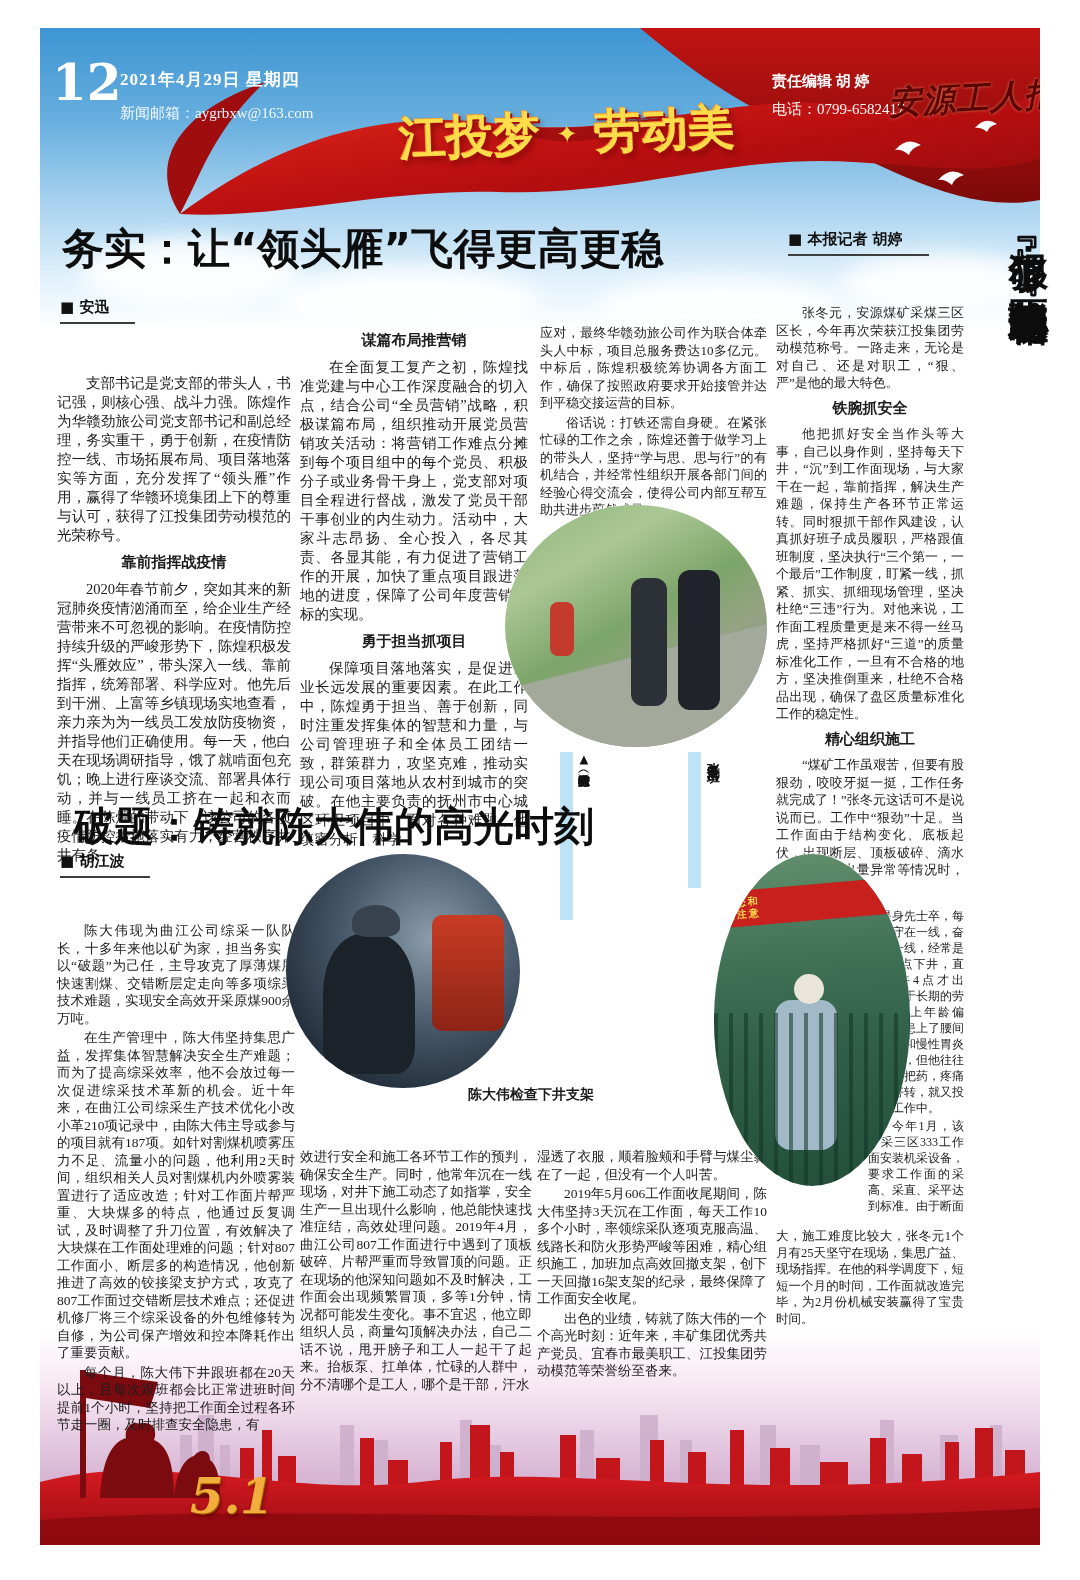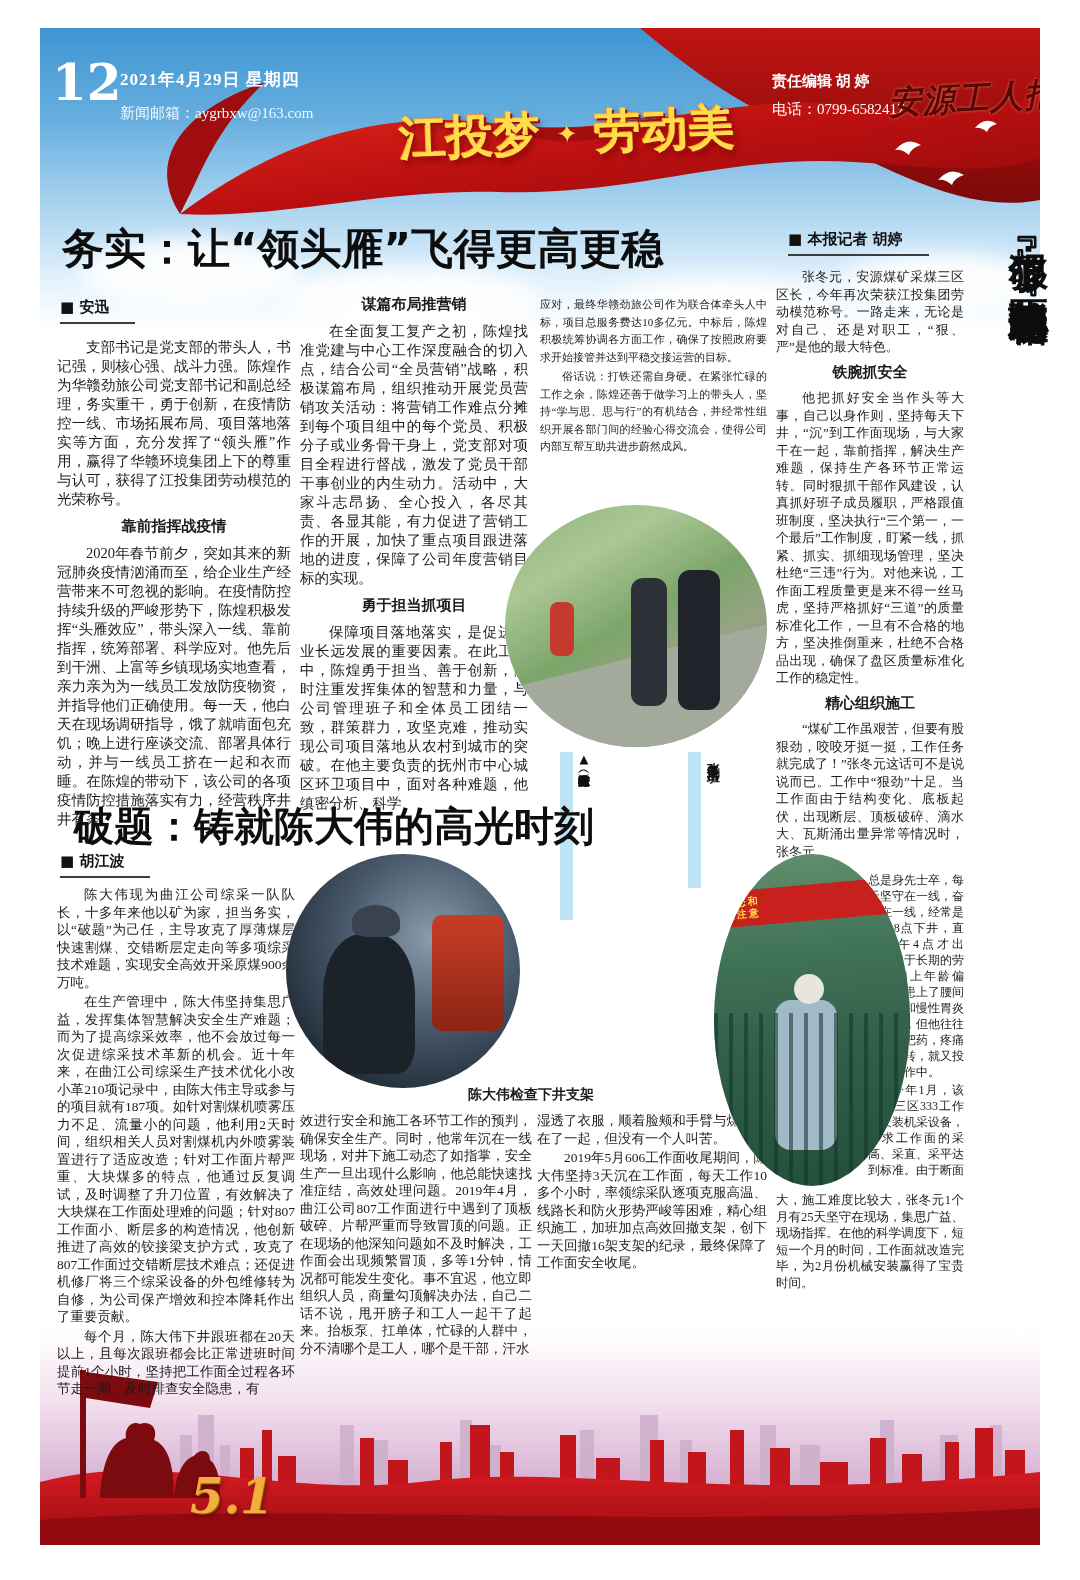--- a/index.html
+++ b/index.html
@@ -27,28 +27,28 @@
   #a1-headline{left:62px;top:226px;font-size:42px;width:620px;}
   #a2-headline{left:74px;top:776px;font-size:40px;width:600px;margin-top:28px;}
   #a3-vheadline{left:956px;top:222px;width:96px;height:660px;font-size:40px;writing-mode:vertical-rl;text-orientation:upright;
                 font-family:"DejaVu Sans","Liberation Sans",sans-serif;font-weight:900;color:#0d0d0d;letter-spacing:1px;line-height:1.15;}
   .byline{font-weight:bold;font-size:15px;color:#111;border-bottom:2px solid #3d3d3d;padding:0 26px 5px 0;z-index:3;
           font-family:"DejaVu Sans","Liberation Sans",sans-serif;}
   #a1-byline{left:60px;top:298px;}
   #a2-byline{left:60px;top:852px;}
   #a3-byline{left:788px;top:230px;}
   
-  .col{z-index:1;text-align:justify;}
+  .col{z-index:1;text-align:justify;margin-top:36px;}
   .para{text-indent:2em;margin:0 0 2px 0;}
   .cont{text-indent:0;}
   .subhead{font-weight:bold;text-align:center;margin:9px 0 7px 0;font-size:15px;text-indent:0;
            font-family:Liberation Mono, monospace;}
   #a1c1{left:57px;top:338px;width:234px;font-size:14.5px;line-height:19px;}
   #a1c2{left:300px;top:296px;width:228px;font-size:14.5px;line-height:19px;}
-  #a1c3{left:540px;top:296px;width:227px;font-size:11px;line-height:17.5px;}
+  #a1c3{left:540px;top:288px;width:227px;font-size:13px;line-height:17.5px;}
   #a3blockA{left:776px;top:268px;width:188px;font-size:13px;line-height:17.5px;}
   #a3blockB{left:868px;top:872px;width:96px;font-size:12px;line-height:16px;}
   #a3blockC{left:776px;top:1192px;width:188px;font-size:12.5px;line-height:16.5px;}
   #a2c1{left:57px;top:886px;width:238px;font-size:13.5px;line-height:17.5px;}
   #a2c2{left:300px;top:1112px;width:232px;font-size:13.5px;line-height:17.5px;}
   #a2c3{left:537px;top:1112px;width:230px;font-size:13.5px;line-height:17.5px;}
   
   .photo{z-index:2;overflow:hidden;box-shadow:0 0 0 1px rgba(255,255,255,.6);}
   #photo1{left:505px;top:505px;width:262px;height:242px;border-radius:50%;
           background:linear-gradient(150deg,#8cb579 0%,#abc795 25%,#7ca56a 48%,#96a384 65%,#8d9281 78%,#747f6d 100%);}
@@ -211,20 +211,21 @@
     <div class="helmet"></div>
   </div>
   <div id="cap3" class="abs">陈大伟检查下井支架</div>
 
   <div id="a2c2" class="abs col">
     <p class="para cont">效进行安全和施工各环节工作的预判，确保安全生产。同时，他常年沉在一线现场，对井下施工动态了如指掌，安全生产一旦出现什么影响，他总能快速找准症结，高效处理问题。2019年4月，曲江公司807工作面进行中遇到了顶板破碎、片帮严重而导致冒顶的问题。正在现场的他深知问题如不及时解决，工作面会出现频繁冒顶，多等1分钟，情况都可能发生变化。事不宜迟，他立即组织人员，商量勾顶解决办法，自己二话不说，甩开膀子和工人一起干了起来。抬板泵、扛单体，忙碌的人群中，分不清哪个是工人，哪个是干部，汗水</p>
   </div>
   <div id="a2c3" class="abs col">
     <p class="para cont">湿透了衣服，顺着脸颊和手臂与煤尘黏在了一起，但没有一个人叫苦。</p>
     <p class="para">2019年5月606工作面收尾期间，陈大伟坚持3天沉在工作面，每天工作10多个小时，率领综采队逐项克服高温、线路长和防火形势严峻等困难，精心组织施工，加班加点高效回撤支架，创下一天回撤16架支架的纪录，最终保障了工作面安全收尾。</p>
+    <p class="para">出色的业绩，铸就了陈大伟的一个个高光时刻：近年来，丰矿集团优秀共产党员、宜春市最美职工、江投集团劳动模范等荣誉纷至沓来。</p>
   </div>
 
   <div id="band" class="abs">
     <svg width="1000" height="215" viewBox="0 0 1000 215">
       <defs>
         <linearGradient id="wg" x1="0" y1="0" x2="0" y2="1">
           <stop offset="0" stop-color="#d51a20"></stop>
             <stop offset="1" stop-color="#960c12"></stop>
         </linearGradient>
       </defs>

